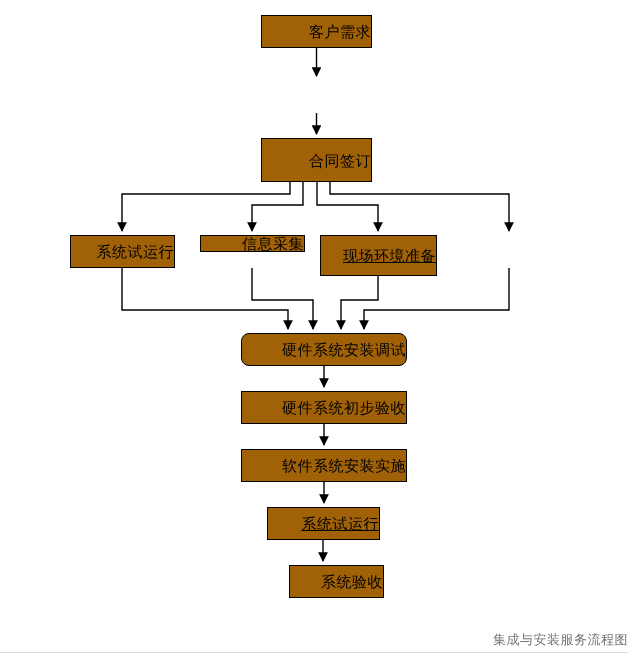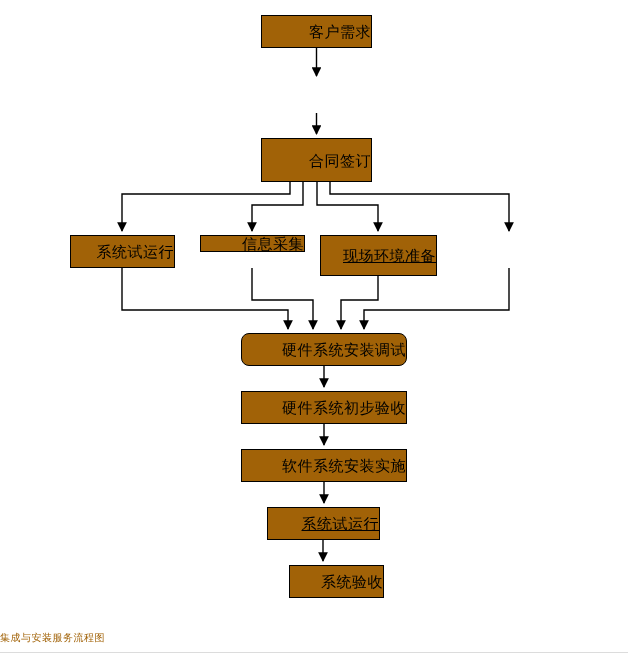--- a/index.html
+++ b/index.html
@@ -42,23 +42,23 @@
     line-height: 1;
     letter-spacing: 0.5px;
     white-space: nowrap;
     font-family: "Liberation Sans", "DejaVu Sans", sans-serif;
   }
   .caption {
     position: absolute;
     left: 0;
     top: 631px;
     width: 628px;
-    text-align: left;
-    color: #a16207;
-    font-size: 10px;
+    text-align: right;
+    color: #737373;
+    font-size: 13px;
     letter-spacing: 0.5px;
     font-family: "Liberation Sans", "DejaVu Sans", sans-serif;
   }
   .bottom-rule {
     position: absolute;
     left: 0;
     top: 652px;
     width: 628px;
     height: 1px;
     background: #dcdcdc;

